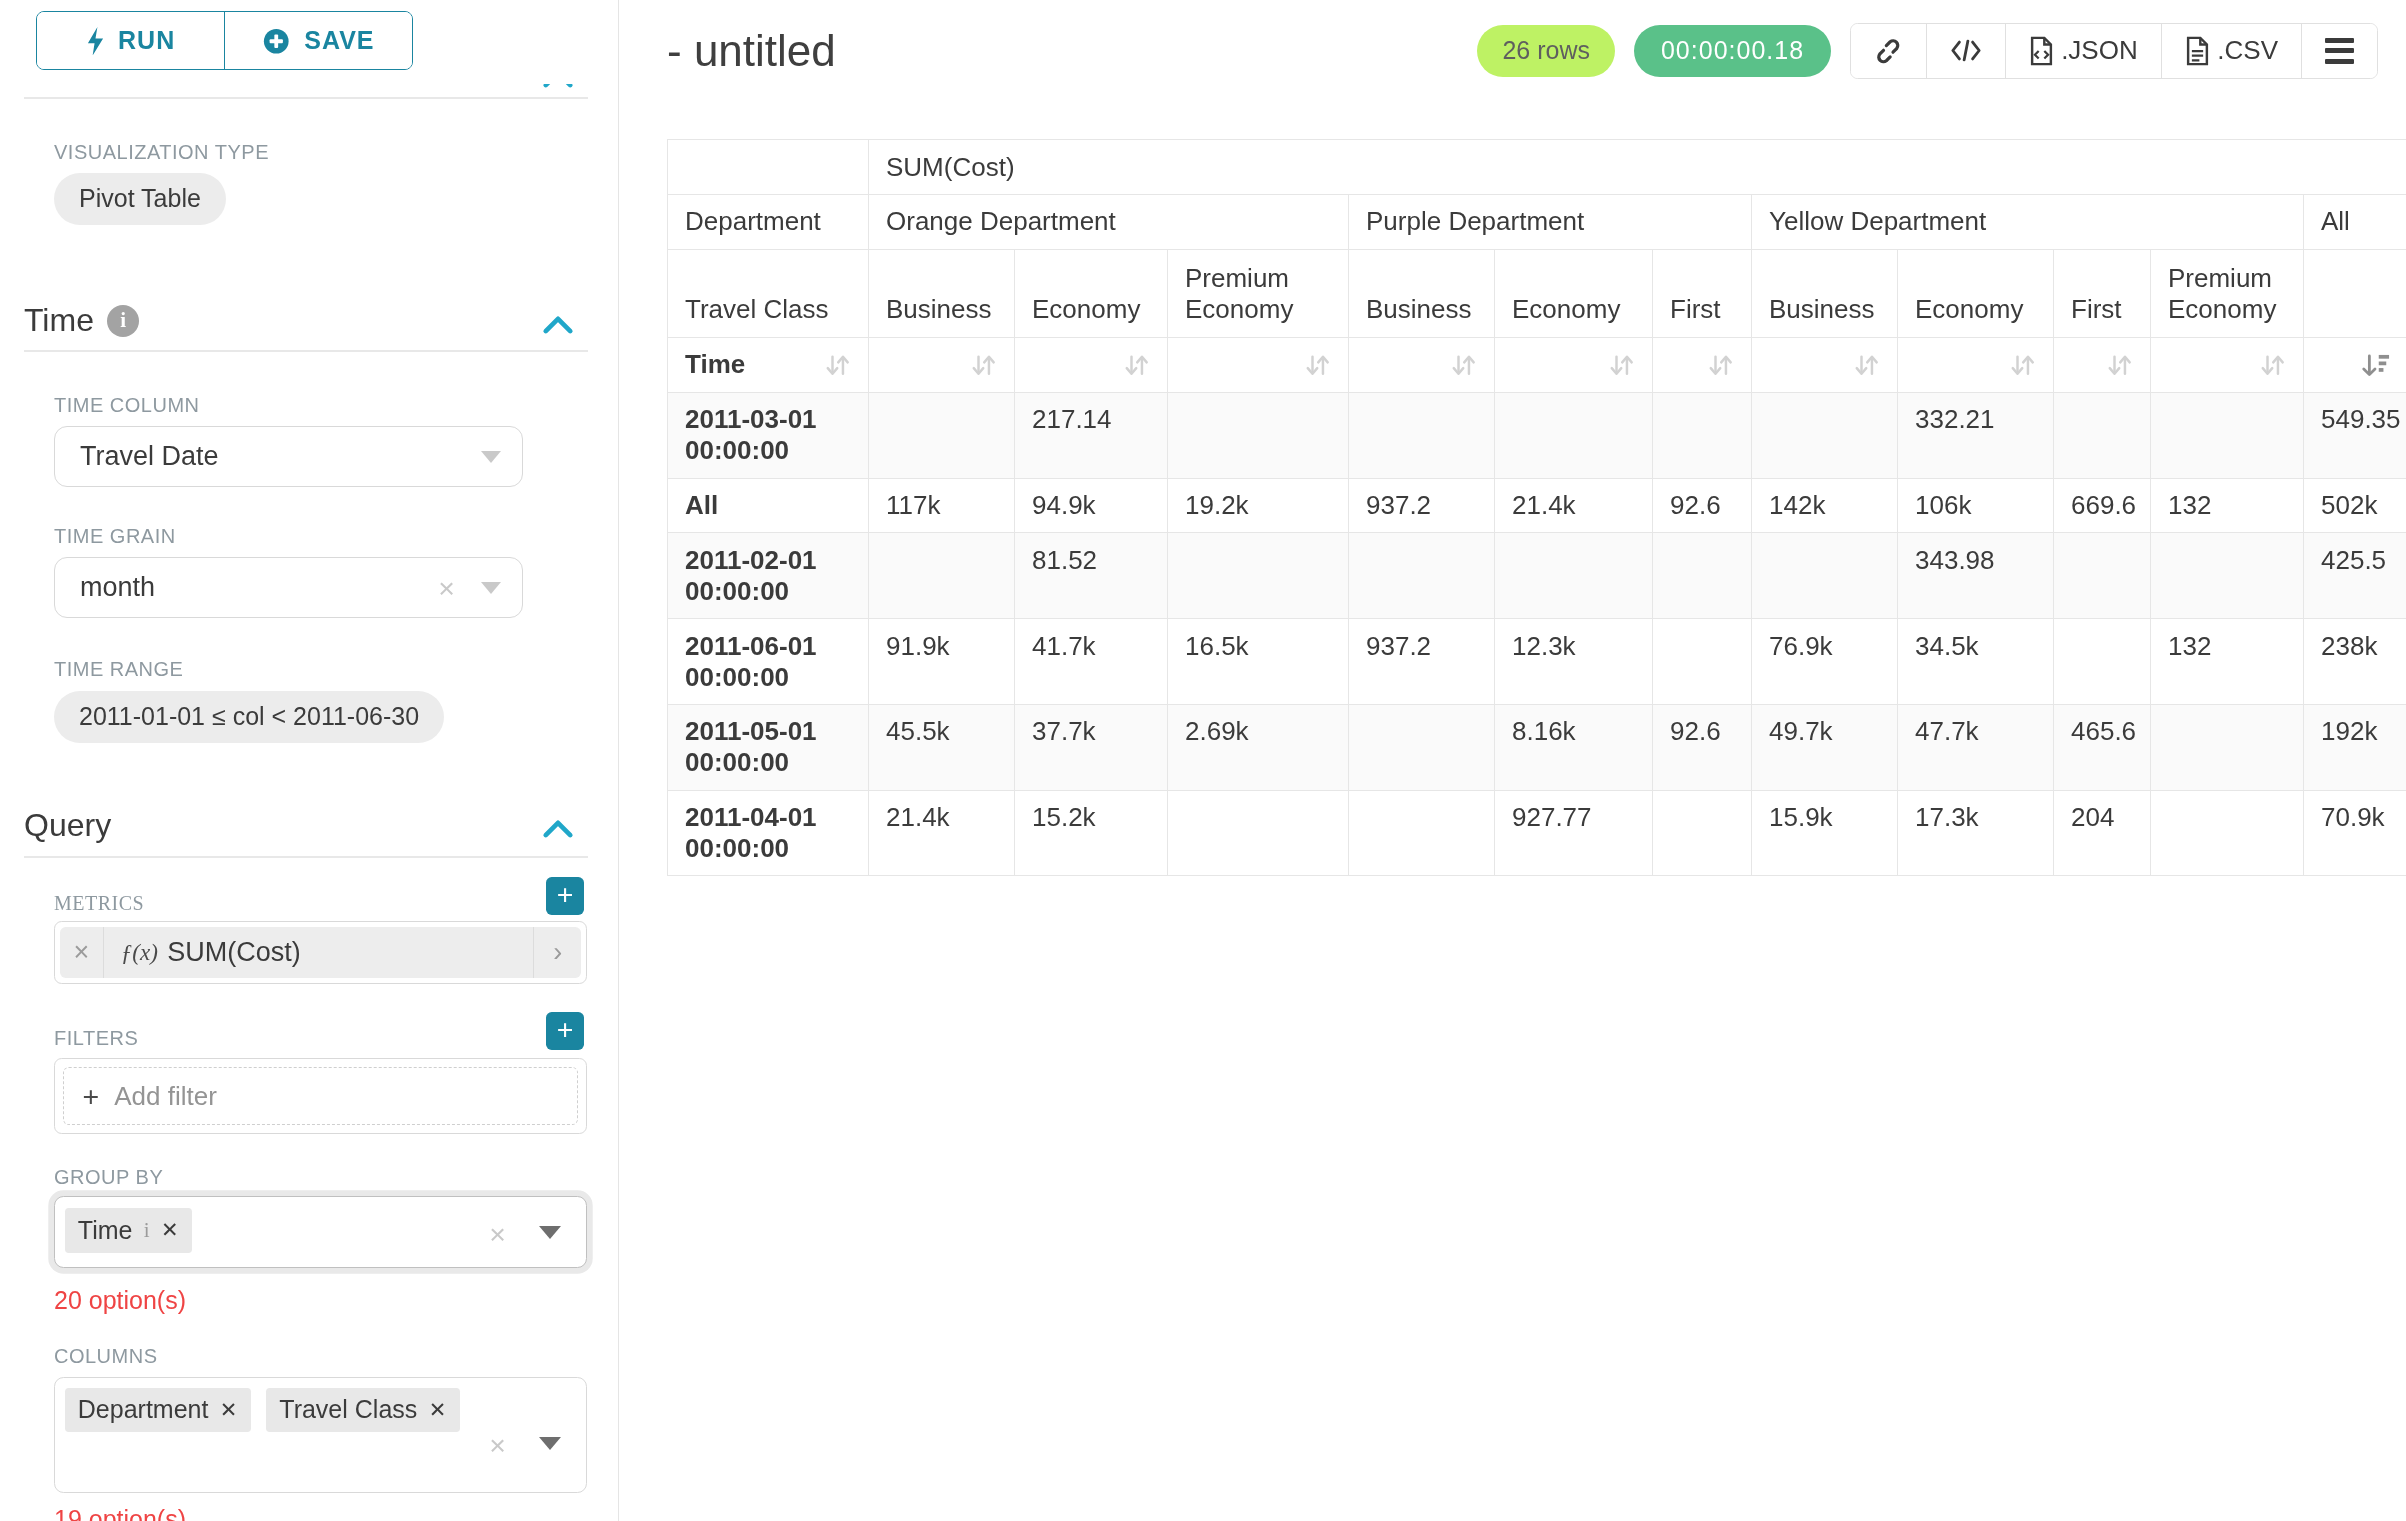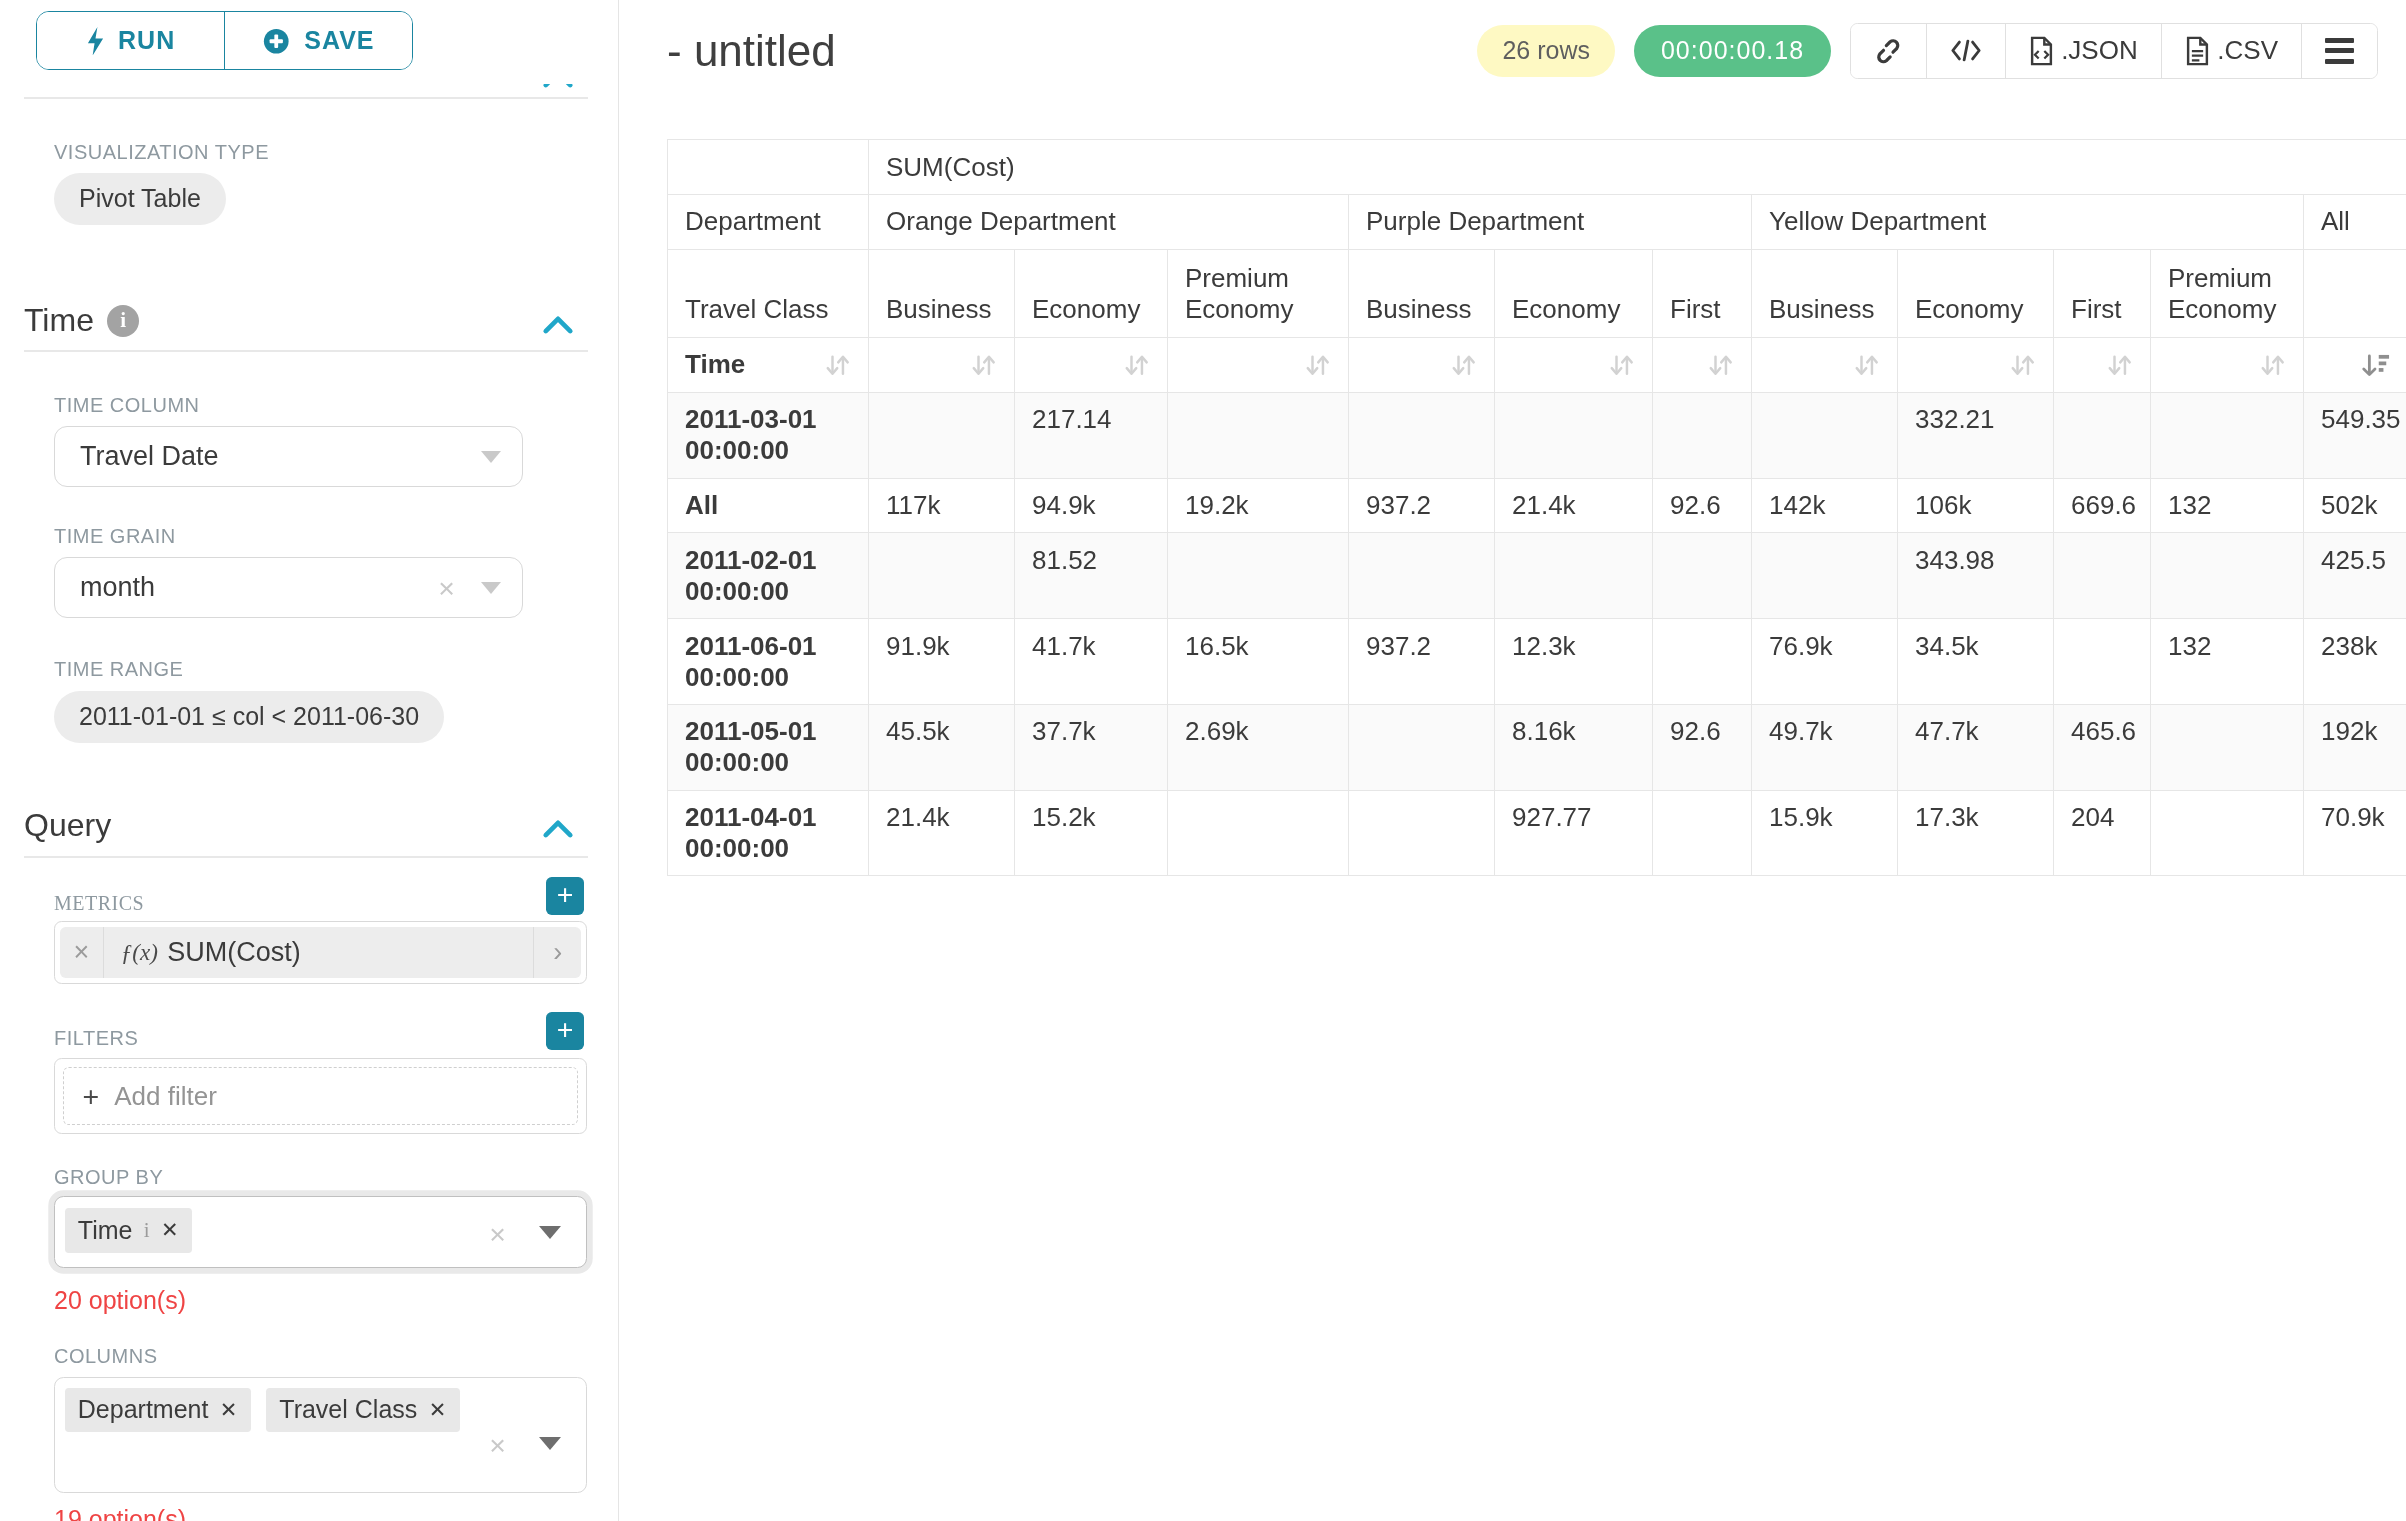--- a/index.html
+++ b/index.html
@@ -4,21 +4,21 @@
 <style>
   * { margin:0; padding:0; box-sizing:border-box; }
   html,body { width:2406px; height:1522px; overflow:hidden; background:#fff;
     font-family:"Liberation Sans","DejaVu Sans",sans-serif; color:#3b3b3b; }
   .app { display:flex; width:100%; height:100%; }
 
   
   .sidebar { position:relative; width:619px; height:100%; border-right:1.9px solid #e5e5e5; background:#fff; flex:0 0 auto; }
   .toolbar { position:absolute; top:0; left:0; right:1.9px; height:84px; background:#fff; z-index:5; }
   .seg-buttons { position:absolute; top:11.4px; left:36px; width:377px; height:59px; display:flex;
-    border:1.9px solid #1a85a0; border-radius:13px; overflow:hidden; background:#fff; }
+    border:1.9px solid #1a85a0; border-radius:8px; overflow:hidden; background:#fff; }
   .seg-btn { flex:1; display:flex; align-items:center; justify-content:center; gap:13.3px;
     color:#1a85a0; font-size:25px; font-weight:700; letter-spacing:1px; cursor:pointer; background:#fff; border:none; }
   .seg-btn + .seg-btn { border-left:1.9px solid #1a85a0; }
 
   .section-heading { position:absolute; left:24px; font-size:32px; color:#3b3b3b; display:flex; align-items:center; gap:13.3px; }
   .chart-type-heading { top:42px; z-index:1; }
   .divider { position:absolute; left:24px; right:30px; height:1.9px; background:#e8e8e8; }
   .chevron-up { position:absolute; right:44px; }
   .info-circle { display:inline-flex; width:32px; height:32px; border-radius:50%; background:#a3a3a3; color:#fff;
     font-size:21px; font-weight:700; align-items:center; justify-content:center; font-family:"Liberation Serif",serif; }
@@ -57,21 +57,21 @@
   .tag .tag-i { font-size:21px; color:#9b9b9b; font-family:"Liberation Serif",serif; }
   .ms-clear { position:absolute; color:#c9c9c9; font-size:28.5px; line-height:1; cursor:pointer; }
   .ms-caret { position:absolute; width:0; height:0; border-left:11.4px solid transparent; border-right:11.4px solid transparent; border-top:13.3px solid #6e6e6e; cursor:pointer; }
   .options-hint { position:absolute; left:54px; font-size:25px; color:#ef4444; }
 
   
   .main { flex:1; position:relative; }
   .main-header { position:absolute; top:23px; left:48px; right:28.5px; display:flex; align-items:center; }
   .chart-title { font-size:44px; color:#3f3f3f; font-weight:500; }
   .header-right { margin-left:auto; display:flex; align-items:center; gap:19px; }
-  .badge-rows { background:#fef9c3; color:#5f5f5f; font-size:25px; border-radius:28.5px; padding:11.4px 25px; }
+  .badge-rows { background:#bef264; color:#5f5f5f; font-size:25px; border-radius:28.5px; padding:11.4px 25px; }
   .badge-timer { background:#5ac189; color:#fff; font-size:25px; border-radius:28.5px; padding:11.4px 27px; letter-spacing:1px; }
   .btn-group { display:flex; border:1.9px solid #e0e0e0; border-radius:7.6px; background:#fff; overflow:hidden; }
   .btn-seg { display:flex; align-items:center; justify-content:center; gap:7.6px; padding:11.4px 23px; font-size:26px; color:#3b3b3b; cursor:pointer; background:#fff; border:none; }
   .btn-seg + .btn-seg { border-left:1.9px solid #e0e0e0; }
   .hamburger { display:flex; flex-direction:column; gap:5.7px; }
   .hamburger span { display:block; width:28.5px; height:4.8px; background:#3b3b3b; border-radius:1px; }
 
   
   .table-wrap { position:absolute; top:139px; left:48px; }
   table.pivot { border-collapse:collapse; table-layout:fixed; width:1739px; }

